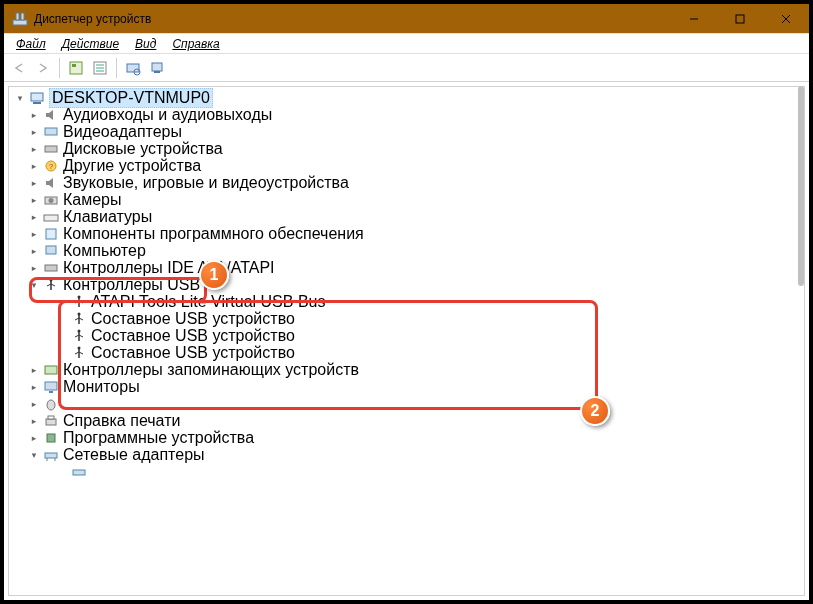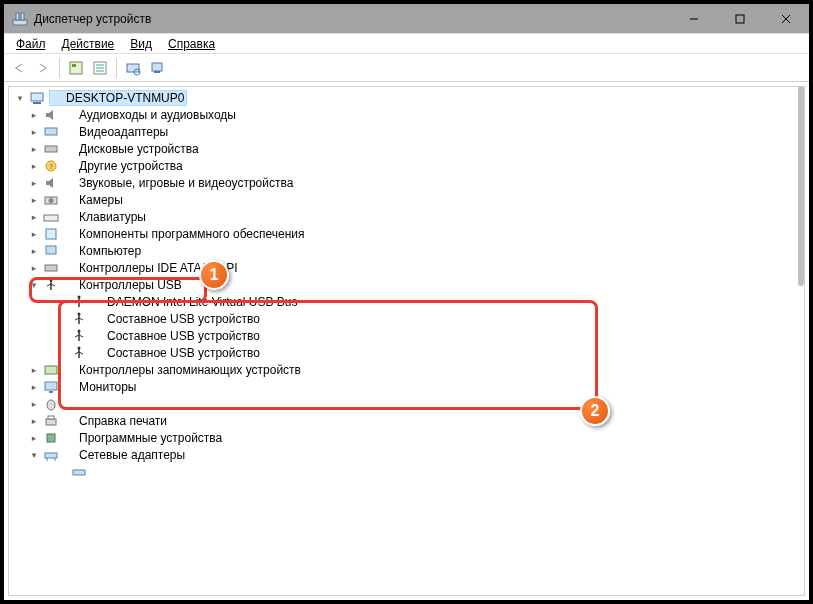--- a/index.html
+++ b/index.html
@@ -8,21 +8,21 @@
   font-size: 12px;
   background: #fff;
   width: 813px;
   height: 604px;
   overflow: hidden;
   border: 4px solid #000;
   position: relative;
 }
 .titlebar {
   height: 30px;
-  background: #a3a3a3;
+  background: #a16207;
   border-bottom: 1px solid #e0e0e0;
   display: flex;
   align-items: center;
   padding: 0 0 0 8px;
 }
 .titlebar .app-icon {
   width: 16px; height: 16px; margin-right: 6px;
   display: inline-flex; align-items: center; justify-content: center;
 }
 .titlebar .title-text { flex: 1; font-size: 12px; }
@@ -32,20 +32,21 @@
   display: flex; align-items: center; justify-content: center;
   font-size: 10px; color: #000;
 }
 .menubar {
   height: 20px;
   display: flex;
   align-items: center;
   padding: 0 4px;
   font-size: 12px;
   border-bottom: 1px solid #e0e0e0;
+  font-style: italic;
 }
 .menubar .menuitem {
   padding: 2px 8px;
 }
 .menuitem .ul { text-decoration: underline; }
 .toolbar {
   height: 28px;
   display: flex;
   align-items: center;
   padding: 2px 4px;
@@ -79,21 +80,21 @@
 .node .expander {
   width: 14px; height: 14px;
   display: inline-flex; align-items: center; justify-content: center;
   font-size: 9px; color: #666;
 }
 .node .spacer { display: inline-block; width: 14px; }
 .node .dev-icon {
   width: 16px; height: 16px; margin: 0 4px 0 2px;
   display: inline-flex; align-items: center; justify-content: center;
 }
-.node .label { font-size: 12px; padding-left: 16px; }
+.node .label { font-size: 16px; }
 .indent1 { padding-left: 18px; }
 .indent2 { padding-left: 46px; }
 .root-label {
   background: #cce8ff;
   border: 1px dotted #99c9f0;
   padding: 0 2px;
 }
 .highlight-box {
   position: absolute;
   border: 3px solid #e63b2e;
@@ -324,21 +325,21 @@
     <div class="node indent2">
       <span class="spacer"></span>
       <span class="dev-icon">
           <svg width="16" height="16">
             <circle cx="8" cy="3" r="1.5" fill="#333"></circle>
             <line x1="8" y1="3" x2="8" y2="13" stroke="#333" stroke-width="1.5"></line>
             <line x1="8" y1="7" x2="4" y2="9" stroke="#333"></line>
             <line x1="8" y1="7" x2="12" y2="9" stroke="#333"></line>
           </svg>
         </span>
-      <span class="label">DAEMON Intel Lite Virtual USB Bus</span>
+      <span class="label">ATAPI Tools Lite Virtual USB Bus</span>
     </div>
     <div class="node indent2">
       <span class="spacer"></span>
       <span class="dev-icon">
           <svg width="16" height="16">
             <circle cx="8" cy="3" r="1.5" fill="#333"></circle>
             <line x1="8" y1="3" x2="8" y2="13" stroke="#333" stroke-width="1.5"></line>
             <line x1="8" y1="7" x2="4" y2="9" stroke="#333"></line>
             <line x1="8" y1="7" x2="12" y2="9" stroke="#333"></line>
           </svg>

